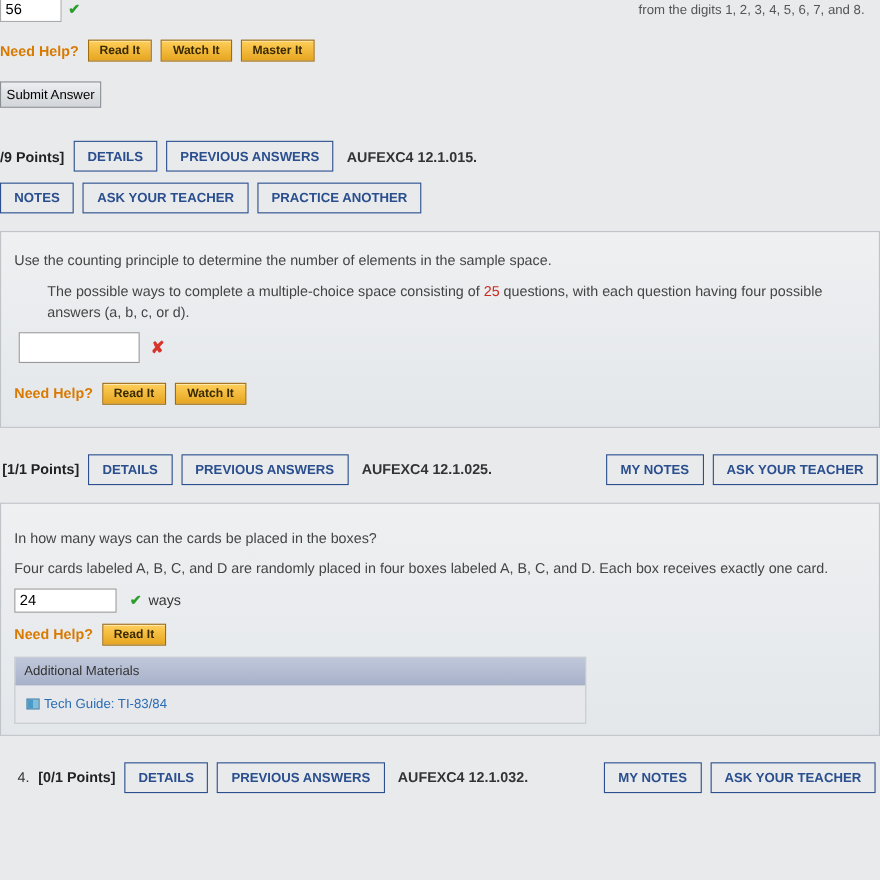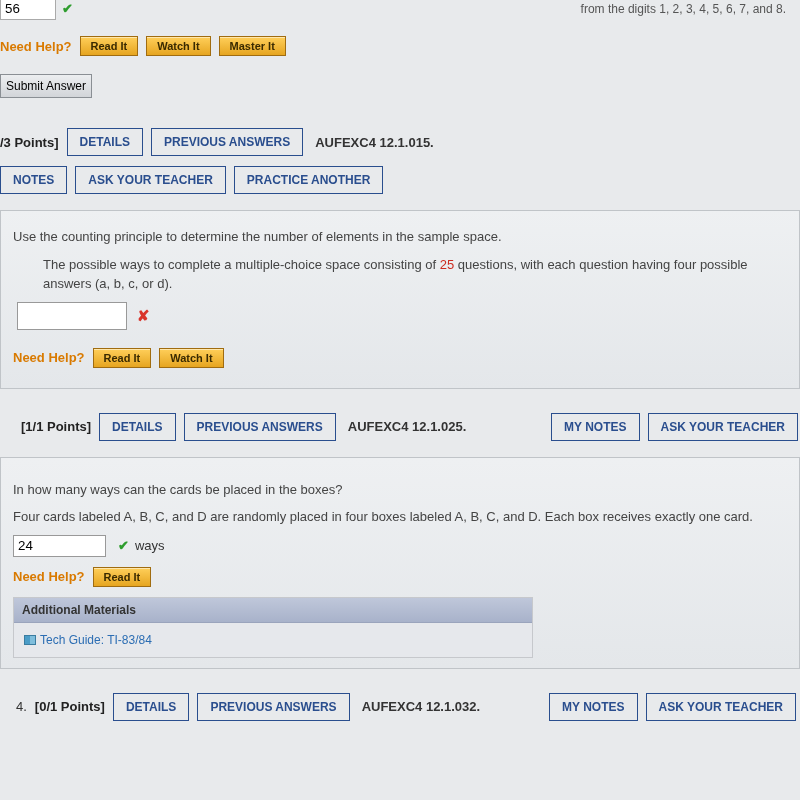--- a/index.html
+++ b/index.html
@@ -129,21 +129,21 @@
     .additional {
       margin-top: 10px;
       background: #e6e8ec;
       border: 1px solid #c6c8cc;
       width: 520px;
     }
     .additional-header {
       background: linear-gradient(180deg, #bfc7da 0%, #a8b2ca 100%);
       border-bottom: 1px solid #9aa4bc;
       color: #333;
-      font-weight: bold;
+      font-weight: normal;
       padding: 5px 8px;
       font-size: 12px;
     }
     .additional-body { padding: 8px 10px; }
     .tech-link {
       color: #2b6db3;
       font-size: 12px;
       display: flex;
       align-items: center;
       gap: 4px;
@@ -175,21 +175,21 @@
   <div class="need-help">
     <span>Need Help?</span>
     <button class="help-btn">Read It</button>
     <button class="help-btn">Watch It</button>
     <button class="help-btn">Master It</button>
   </div>
   <button class="submit-btn">Submit Answer</button>
 </div>
 
 <div class="header-row" style="padding-left:0;">
-  <span class="points">/3 Points]</span>
+  <span class="points">/9 Points]</span>
   <button class="box-btn">DETAILS</button>
   <button class="box-btn">PREVIOUS ANSWERS</button>
   <span class="ref-code">AUFEXC4 12.1.015.</span>
 </div>
 <div class="header-row" style="padding-top:0; padding-left:0;">
   <button class="box-btn">NOTES</button>
   <button class="box-btn">ASK YOUR TEACHER</button>
   <button class="box-btn">PRACTICE ANOTHER</button>
 </div>
 
@@ -202,21 +202,21 @@
     <span class="answer-box"></span>
     <span class="cross">✘</span>
   </div>
   <div class="need-help" style="margin-top:18px;">
     <span>Need Help?</span>
     <button class="help-btn">Read It</button>
     <button class="help-btn">Watch It</button>
   </div>
 </div>
 
-<div class="header-row" style="padding-left:21px;justify-content:center;">
+<div class="header-row" style="padding-left:2px;justify-content:center;">
   <span class="points">[1/1 Points]</span>
   <button class="box-btn">DETAILS</button>
   <button class="box-btn">PREVIOUS ANSWERS</button>
   <span class="ref-code">AUFEXC4 12.1.025.</span>
   <div style="flex:1"></div>
   <button class="box-btn">MY NOTES</button>
   <button class="box-btn">ASK YOUR TEACHER</button>
 </div>
 
 <div class="section">

